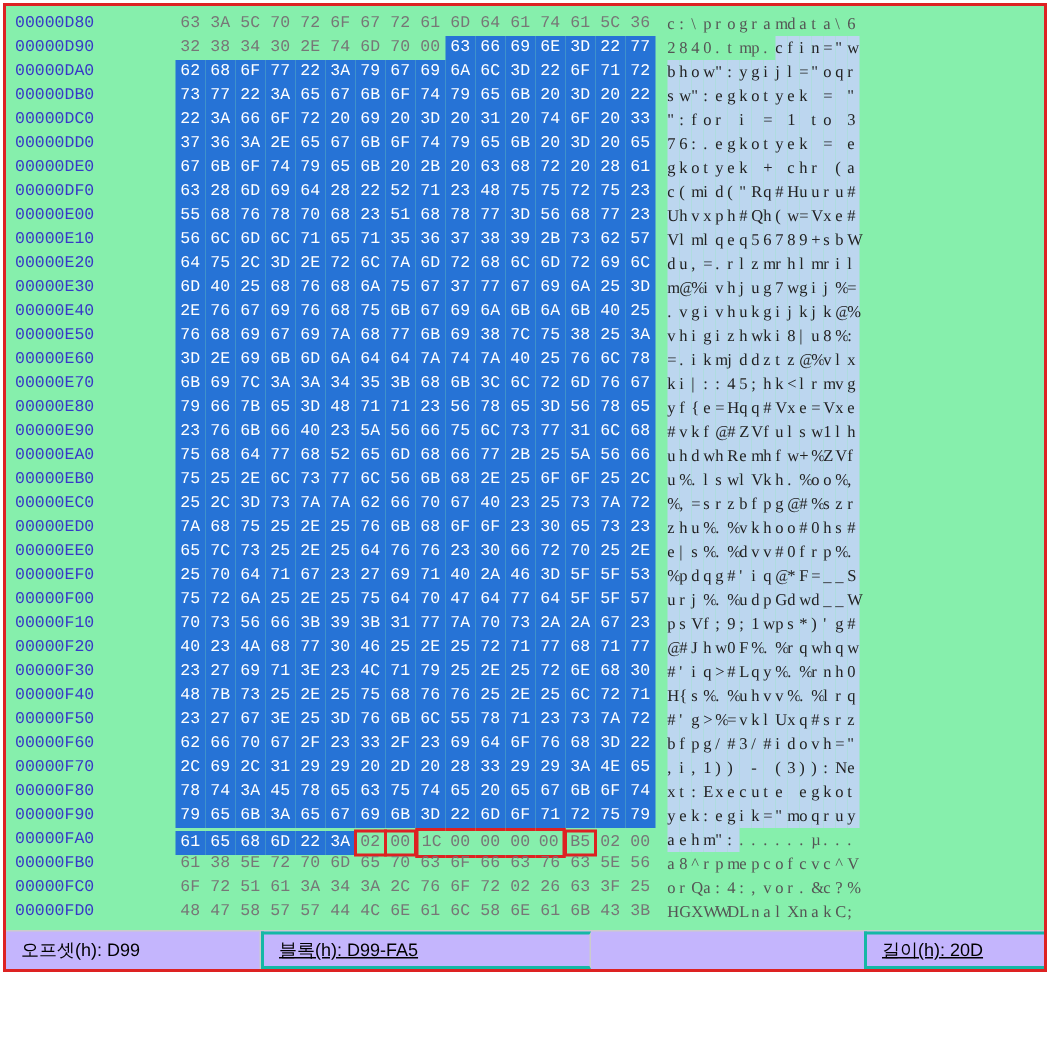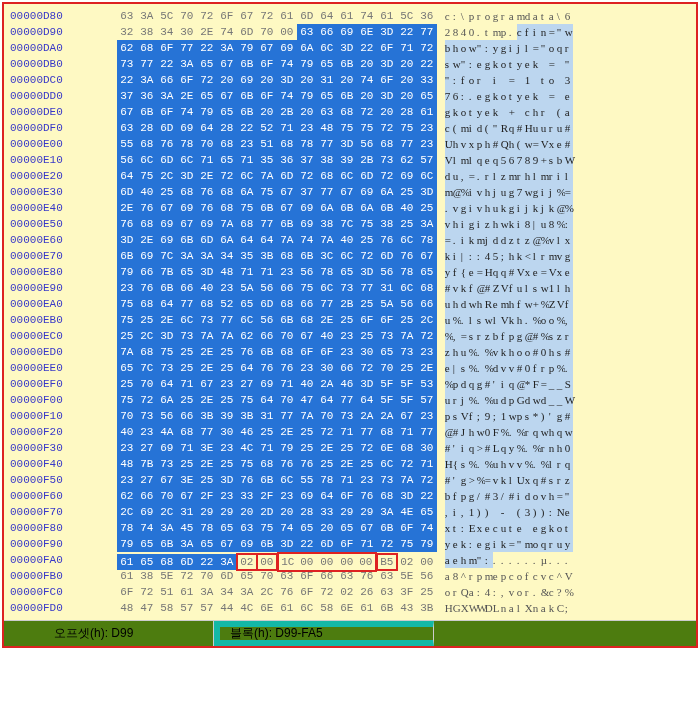--- a/index.html
+++ b/index.html
@@ -11,21 +11,21 @@
     background: #fff;
     width: 700px;
   }
   .outer {
     border: 2px solid #d22;
     width: 696px;
     margin: 2px;
   }
   .viewer {
     display: flex;
-    background: #fef9c3;
+    background: #86efac;
   }
   .offsets {
     padding: 4px 4px 4px 6px;
     color: #3838c8;
     line-height: 16px;
     white-space: pre;
   }
   .hexarea {
     padding: 4px 2px;
     line-height: 16px;
@@ -41,44 +41,45 @@
     white-space: pre;
     font-family: Liberation Serif, serif;
   }
   .asc { display:inline-block; width:8px; color:#555; }
   .asc.sel { background:#bcd6ef; color:#222; }
   .statusbar {
     display:flex;
     font-family: Arial, sans-serif;
     font-size: 12px;
     border-top:1px solid #ccc;
-    background:#4d7c0f;
+    background:#c4b5fd;
     height: 26px;
     align-items:center;
-    padding-left:40px;
   }
   .statusbar .cell {
     padding: 3px 10px;
     border-right:1px solid #ccc;
     height:100%;
     display:flex;
     align-items:center;
   }
   .callout {
-    border:6px solid #14b8a6;
+    border:2px solid #14b8a6;
     position:relative;
+    text-decoration:underline;
   }
 </style>
 </head>
 <body>
 
 <div class="outer">
   <div class="viewer">
     <div class="offsets" id="offsets"><div>00000D80</div><div>00000D90</div><div>00000DA0</div><div>00000DB0</div><div>00000DC0</div><div>00000DD0</div><div>00000DE0</div><div>00000DF0</div><div>00000E00</div><div>00000E10</div><div>00000E20</div><div>00000E30</div><div>00000E40</div><div>00000E50</div><div>00000E60</div><div>00000E70</div><div>00000E80</div><div>00000E90</div><div>00000EA0</div><div>00000EB0</div><div>00000EC0</div><div>00000ED0</div><div>00000EE0</div><div>00000EF0</div><div>00000F00</div><div>00000F10</div><div>00000F20</div><div>00000F30</div><div>00000F40</div><div>00000F50</div><div>00000F60</div><div>00000F70</div><div>00000F80</div><div>00000F90</div><div>00000FA0</div><div>00000FB0</div><div>00000FC0</div><div>00000FD0</div></div>
     <div class="hexarea" id="hexarea"><div class="row"><span class="hexbyte">63</span><span class="hexbyte">3A</span><span class="hexbyte">5C</span><span class="hexbyte">70</span><span class="hexbyte">72</span><span class="hexbyte">6F</span><span class="hexbyte">67</span><span class="hexbyte">72</span><span class="hexbyte">61</span><span class="hexbyte">6D</span><span class="hexbyte">64</span><span class="hexbyte">61</span><span class="hexbyte">74</span><span class="hexbyte">61</span><span class="hexbyte">5C</span><span class="hexbyte">36</span></div><div class="row"><span class="hexbyte">32</span><span class="hexbyte">38</span><span class="hexbyte">34</span><span class="hexbyte">30</span><span class="hexbyte">2E</span><span class="hexbyte">74</span><span class="hexbyte">6D</span><span class="hexbyte">70</span><span class="hexbyte">00</span><span class="hexbyte sel">63</span><span class="hexbyte sel">66</span><span class="hexbyte sel">69</span><span class="hexbyte sel">6E</span><span class="hexbyte sel">3D</span><span class="hexbyte sel">22</span><span class="hexbyte sel">77</span></div><div class="row"><span class="hexbyte sel">62</span><span class="hexbyte sel">68</span><span class="hexbyte sel">6F</span><span class="hexbyte sel">77</span><span class="hexbyte sel">22</span><span class="hexbyte sel">3A</span><span class="hexbyte sel">79</span><span class="hexbyte sel">67</span><span class="hexbyte sel">69</span><span class="hexbyte sel">6A</span><span class="hexbyte sel">6C</span><span class="hexbyte sel">3D</span><span class="hexbyte sel">22</span><span class="hexbyte sel">6F</span><span class="hexbyte sel">71</span><span class="hexbyte sel">72</span></div><div class="row"><span class="hexbyte sel">73</span><span class="hexbyte sel">77</span><span class="hexbyte sel">22</span><span class="hexbyte sel">3A</span><span class="hexbyte sel">65</span><span class="hexbyte sel">67</span><span class="hexbyte sel">6B</span><span class="hexbyte sel">6F</span><span class="hexbyte sel">74</span><span class="hexbyte sel">79</span><span class="hexbyte sel">65</span><span class="hexbyte sel">6B</span><span class="hexbyte sel">20</span><span class="hexbyte sel">3D</span><span class="hexbyte sel">20</span><span class="hexbyte sel">22</span></div><div class="row"><span class="hexbyte sel">22</span><span class="hexbyte sel">3A</span><span class="hexbyte sel">66</span><span class="hexbyte sel">6F</span><span class="hexbyte sel">72</span><span class="hexbyte sel">20</span><span class="hexbyte sel">69</span><span class="hexbyte sel">20</span><span class="hexbyte sel">3D</span><span class="hexbyte sel">20</span><span class="hexbyte sel">31</span><span class="hexbyte sel">20</span><span class="hexbyte sel">74</span><span class="hexbyte sel">6F</span><span class="hexbyte sel">20</span><span class="hexbyte sel">33</span></div><div class="row"><span class="hexbyte sel">37</span><span class="hexbyte sel">36</span><span class="hexbyte sel">3A</span><span class="hexbyte sel">2E</span><span class="hexbyte sel">65</span><span class="hexbyte sel">67</span><span class="hexbyte sel">6B</span><span class="hexbyte sel">6F</span><span class="hexbyte sel">74</span><span class="hexbyte sel">79</span><span class="hexbyte sel">65</span><span class="hexbyte sel">6B</span><span class="hexbyte sel">20</span><span class="hexbyte sel">3D</span><span class="hexbyte sel">20</span><span class="hexbyte sel">65</span></div><div class="row"><span class="hexbyte sel">67</span><span class="hexbyte sel">6B</span><span class="hexbyte sel">6F</span><span class="hexbyte sel">74</span><span class="hexbyte sel">79</span><span class="hexbyte sel">65</span><span class="hexbyte sel">6B</span><span class="hexbyte sel">20</span><span class="hexbyte sel">2B</span><span class="hexbyte sel">20</span><span class="hexbyte sel">63</span><span class="hexbyte sel">68</span><span class="hexbyte sel">72</span><span class="hexbyte sel">20</span><span class="hexbyte sel">28</span><span class="hexbyte sel">61</span></div><div class="row"><span class="hexbyte sel">63</span><span class="hexbyte sel">28</span><span class="hexbyte sel">6D</span><span class="hexbyte sel">69</span><span class="hexbyte sel">64</span><span class="hexbyte sel">28</span><span class="hexbyte sel">22</span><span class="hexbyte sel">52</span><span class="hexbyte sel">71</span><span class="hexbyte sel">23</span><span class="hexbyte sel">48</span><span class="hexbyte sel">75</span><span class="hexbyte sel">75</span><span class="hexbyte sel">72</span><span class="hexbyte sel">75</span><span class="hexbyte sel">23</span></div><div class="row"><span class="hexbyte sel">55</span><span class="hexbyte sel">68</span><span class="hexbyte sel">76</span><span class="hexbyte sel">78</span><span class="hexbyte sel">70</span><span class="hexbyte sel">68</span><span class="hexbyte sel">23</span><span class="hexbyte sel">51</span><span class="hexbyte sel">68</span><span class="hexbyte sel">78</span><span class="hexbyte sel">77</span><span class="hexbyte sel">3D</span><span class="hexbyte sel">56</span><span class="hexbyte sel">68</span><span class="hexbyte sel">77</span><span class="hexbyte sel">23</span></div><div class="row"><span class="hexbyte sel">56</span><span class="hexbyte sel">6C</span><span class="hexbyte sel">6D</span><span class="hexbyte sel">6C</span><span class="hexbyte sel">71</span><span class="hexbyte sel">65</span><span class="hexbyte sel">71</span><span class="hexbyte sel">35</span><span class="hexbyte sel">36</span><span class="hexbyte sel">37</span><span class="hexbyte sel">38</span><span class="hexbyte sel">39</span><span class="hexbyte sel">2B</span><span class="hexbyte sel">73</span><span class="hexbyte sel">62</span><span class="hexbyte sel">57</span></div><div class="row"><span class="hexbyte sel">64</span><span class="hexbyte sel">75</span><span class="hexbyte sel">2C</span><span class="hexbyte sel">3D</span><span class="hexbyte sel">2E</span><span class="hexbyte sel">72</span><span class="hexbyte sel">6C</span><span class="hexbyte sel">7A</span><span class="hexbyte sel">6D</span><span class="hexbyte sel">72</span><span class="hexbyte sel">68</span><span class="hexbyte sel">6C</span><span class="hexbyte sel">6D</span><span class="hexbyte sel">72</span><span class="hexbyte sel">69</span><span class="hexbyte sel">6C</span></div><div class="row"><span class="hexbyte sel">6D</span><span class="hexbyte sel">40</span><span class="hexbyte sel">25</span><span class="hexbyte sel">68</span><span class="hexbyte sel">76</span><span class="hexbyte sel">68</span><span class="hexbyte sel">6A</span><span class="hexbyte sel">75</span><span class="hexbyte sel">67</span><span class="hexbyte sel">37</span><span class="hexbyte sel">77</span><span class="hexbyte sel">67</span><span class="hexbyte sel">69</span><span class="hexbyte sel">6A</span><span class="hexbyte sel">25</span><span class="hexbyte sel">3D</span></div><div class="row"><span class="hexbyte sel">2E</span><span class="hexbyte sel">76</span><span class="hexbyte sel">67</span><span class="hexbyte sel">69</span><span class="hexbyte sel">76</span><span class="hexbyte sel">68</span><span class="hexbyte sel">75</span><span class="hexbyte sel">6B</span><span class="hexbyte sel">67</span><span class="hexbyte sel">69</span><span class="hexbyte sel">6A</span><span class="hexbyte sel">6B</span><span class="hexbyte sel">6A</span><span class="hexbyte sel">6B</span><span class="hexbyte sel">40</span><span class="hexbyte sel">25</span></div><div class="row"><span class="hexbyte sel">76</span><span class="hexbyte sel">68</span><span class="hexbyte sel">69</span><span class="hexbyte sel">67</span><span class="hexbyte sel">69</span><span class="hexbyte sel">7A</span><span class="hexbyte sel">68</span><span class="hexbyte sel">77</span><span class="hexbyte sel">6B</span><span class="hexbyte sel">69</span><span class="hexbyte sel">38</span><span class="hexbyte sel">7C</span><span class="hexbyte sel">75</span><span class="hexbyte sel">38</span><span class="hexbyte sel">25</span><span class="hexbyte sel">3A</span></div><div class="row"><span class="hexbyte sel">3D</span><span class="hexbyte sel">2E</span><span class="hexbyte sel">69</span><span class="hexbyte sel">6B</span><span class="hexbyte sel">6D</span><span class="hexbyte sel">6A</span><span class="hexbyte sel">64</span><span class="hexbyte sel">64</span><span class="hexbyte sel">7A</span><span class="hexbyte sel">74</span><span class="hexbyte sel">7A</span><span class="hexbyte sel">40</span><span class="hexbyte sel">25</span><span class="hexbyte sel">76</span><span class="hexbyte sel">6C</span><span class="hexbyte sel">78</span></div><div class="row"><span class="hexbyte sel">6B</span><span class="hexbyte sel">69</span><span class="hexbyte sel">7C</span><span class="hexbyte sel">3A</span><span class="hexbyte sel">3A</span><span class="hexbyte sel">34</span><span class="hexbyte sel">35</span><span class="hexbyte sel">3B</span><span class="hexbyte sel">68</span><span class="hexbyte sel">6B</span><span class="hexbyte sel">3C</span><span class="hexbyte sel">6C</span><span class="hexbyte sel">72</span><span class="hexbyte sel">6D</span><span class="hexbyte sel">76</span><span class="hexbyte sel">67</span></div><div class="row"><span class="hexbyte sel">79</span><span class="hexbyte sel">66</span><span class="hexbyte sel">7B</span><span class="hexbyte sel">65</span><span class="hexbyte sel">3D</span><span class="hexbyte sel">48</span><span class="hexbyte sel">71</span><span class="hexbyte sel">71</span><span class="hexbyte sel">23</span><span class="hexbyte sel">56</span><span class="hexbyte sel">78</span><span class="hexbyte sel">65</span><span class="hexbyte sel">3D</span><span class="hexbyte sel">56</span><span class="hexbyte sel">78</span><span class="hexbyte sel">65</span></div><div class="row"><span class="hexbyte sel">23</span><span class="hexbyte sel">76</span><span class="hexbyte sel">6B</span><span class="hexbyte sel">66</span><span class="hexbyte sel">40</span><span class="hexbyte sel">23</span><span class="hexbyte sel">5A</span><span class="hexbyte sel">56</span><span class="hexbyte sel">66</span><span class="hexbyte sel">75</span><span class="hexbyte sel">6C</span><span class="hexbyte sel">73</span><span class="hexbyte sel">77</span><span class="hexbyte sel">31</span><span class="hexbyte sel">6C</span><span class="hexbyte sel">68</span></div><div class="row"><span class="hexbyte sel">75</span><span class="hexbyte sel">68</span><span class="hexbyte sel">64</span><span class="hexbyte sel">77</span><span class="hexbyte sel">68</span><span class="hexbyte sel">52</span><span class="hexbyte sel">65</span><span class="hexbyte sel">6D</span><span class="hexbyte sel">68</span><span class="hexbyte sel">66</span><span class="hexbyte sel">77</span><span class="hexbyte sel">2B</span><span class="hexbyte sel">25</span><span class="hexbyte sel">5A</span><span class="hexbyte sel">56</span><span class="hexbyte sel">66</span></div><div class="row"><span class="hexbyte sel">75</span><span class="hexbyte sel">25</span><span class="hexbyte sel">2E</span><span class="hexbyte sel">6C</span><span class="hexbyte sel">73</span><span class="hexbyte sel">77</span><span class="hexbyte sel">6C</span><span class="hexbyte sel">56</span><span class="hexbyte sel">6B</span><span class="hexbyte sel">68</span><span class="hexbyte sel">2E</span><span class="hexbyte sel">25</span><span class="hexbyte sel">6F</span><span class="hexbyte sel">6F</span><span class="hexbyte sel">25</span><span class="hexbyte sel">2C</span></div><div class="row"><span class="hexbyte sel">25</span><span class="hexbyte sel">2C</span><span class="hexbyte sel">3D</span><span class="hexbyte sel">73</span><span class="hexbyte sel">7A</span><span class="hexbyte sel">7A</span><span class="hexbyte sel">62</span><span class="hexbyte sel">66</span><span class="hexbyte sel">70</span><span class="hexbyte sel">67</span><span class="hexbyte sel">40</span><span class="hexbyte sel">23</span><span class="hexbyte sel">25</span><span class="hexbyte sel">73</span><span class="hexbyte sel">7A</span><span class="hexbyte sel">72</span></div><div class="row"><span class="hexbyte sel">7A</span><span class="hexbyte sel">68</span><span class="hexbyte sel">75</span><span class="hexbyte sel">25</span><span class="hexbyte sel">2E</span><span class="hexbyte sel">25</span><span class="hexbyte sel">76</span><span class="hexbyte sel">6B</span><span class="hexbyte sel">68</span><span class="hexbyte sel">6F</span><span class="hexbyte sel">6F</span><span class="hexbyte sel">23</span><span class="hexbyte sel">30</span><span class="hexbyte sel">65</span><span class="hexbyte sel">73</span><span class="hexbyte sel">23</span></div><div class="row"><span class="hexbyte sel">65</span><span class="hexbyte sel">7C</span><span class="hexbyte sel">73</span><span class="hexbyte sel">25</span><span class="hexbyte sel">2E</span><span class="hexbyte sel">25</span><span class="hexbyte sel">64</span><span class="hexbyte sel">76</span><span class="hexbyte sel">76</span><span class="hexbyte sel">23</span><span class="hexbyte sel">30</span><span class="hexbyte sel">66</span><span class="hexbyte sel">72</span><span class="hexbyte sel">70</span><span class="hexbyte sel">25</span><span class="hexbyte sel">2E</span></div><div class="row"><span class="hexbyte sel">25</span><span class="hexbyte sel">70</span><span class="hexbyte sel">64</span><span class="hexbyte sel">71</span><span class="hexbyte sel">67</span><span class="hexbyte sel">23</span><span class="hexbyte sel">27</span><span class="hexbyte sel">69</span><span class="hexbyte sel">71</span><span class="hexbyte sel">40</span><span class="hexbyte sel">2A</span><span class="hexbyte sel">46</span><span class="hexbyte sel">3D</span><span class="hexbyte sel">5F</span><span class="hexbyte sel">5F</span><span class="hexbyte sel">53</span></div><div class="row"><span class="hexbyte sel">75</span><span class="hexbyte sel">72</span><span class="hexbyte sel">6A</span><span class="hexbyte sel">25</span><span class="hexbyte sel">2E</span><span class="hexbyte sel">25</span><span class="hexbyte sel">75</span><span class="hexbyte sel">64</span><span class="hexbyte sel">70</span><span class="hexbyte sel">47</span><span class="hexbyte sel">64</span><span class="hexbyte sel">77</span><span class="hexbyte sel">64</span><span class="hexbyte sel">5F</span><span class="hexbyte sel">5F</span><span class="hexbyte sel">57</span></div><div class="row"><span class="hexbyte sel">70</span><span class="hexbyte sel">73</span><span class="hexbyte sel">56</span><span class="hexbyte sel">66</span><span class="hexbyte sel">3B</span><span class="hexbyte sel">39</span><span class="hexbyte sel">3B</span><span class="hexbyte sel">31</span><span class="hexbyte sel">77</span><span class="hexbyte sel">7A</span><span class="hexbyte sel">70</span><span class="hexbyte sel">73</span><span class="hexbyte sel">2A</span><span class="hexbyte sel">2A</span><span class="hexbyte sel">67</span><span class="hexbyte sel">23</span></div><div class="row"><span class="hexbyte sel">40</span><span class="hexbyte sel">23</span><span class="hexbyte sel">4A</span><span class="hexbyte sel">68</span><span class="hexbyte sel">77</span><span class="hexbyte sel">30</span><span class="hexbyte sel">46</span><span class="hexbyte sel">25</span><span class="hexbyte sel">2E</span><span class="hexbyte sel">25</span><span class="hexbyte sel">72</span><span class="hexbyte sel">71</span><span class="hexbyte sel">77</span><span class="hexbyte sel">68</span><span class="hexbyte sel">71</span><span class="hexbyte sel">77</span></div><div class="row"><span class="hexbyte sel">23</span><span class="hexbyte sel">27</span><span class="hexbyte sel">69</span><span class="hexbyte sel">71</span><span class="hexbyte sel">3E</span><span class="hexbyte sel">23</span><span class="hexbyte sel">4C</span><span class="hexbyte sel">71</span><span class="hexbyte sel">79</span><span class="hexbyte sel">25</span><span class="hexbyte sel">2E</span><span class="hexbyte sel">25</span><span class="hexbyte sel">72</span><span class="hexbyte sel">6E</span><span class="hexbyte sel">68</span><span class="hexbyte sel">30</span></div><div class="row"><span class="hexbyte sel">48</span><span class="hexbyte sel">7B</span><span class="hexbyte sel">73</span><span class="hexbyte sel">25</span><span class="hexbyte sel">2E</span><span class="hexbyte sel">25</span><span class="hexbyte sel">75</span><span class="hexbyte sel">68</span><span class="hexbyte sel">76</span><span class="hexbyte sel">76</span><span class="hexbyte sel">25</span><span class="hexbyte sel">2E</span><span class="hexbyte sel">25</span><span class="hexbyte sel">6C</span><span class="hexbyte sel">72</span><span class="hexbyte sel">71</span></div><div class="row"><span class="hexbyte sel">23</span><span class="hexbyte sel">27</span><span class="hexbyte sel">67</span><span class="hexbyte sel">3E</span><span class="hexbyte sel">25</span><span class="hexbyte sel">3D</span><span class="hexbyte sel">76</span><span class="hexbyte sel">6B</span><span class="hexbyte sel">6C</span><span class="hexbyte sel">55</span><span class="hexbyte sel">78</span><span class="hexbyte sel">71</span><span class="hexbyte sel">23</span><span class="hexbyte sel">73</span><span class="hexbyte sel">7A</span><span class="hexbyte sel">72</span></div><div class="row"><span class="hexbyte sel">62</span><span class="hexbyte sel">66</span><span class="hexbyte sel">70</span><span class="hexbyte sel">67</span><span class="hexbyte sel">2F</span><span class="hexbyte sel">23</span><span class="hexbyte sel">33</span><span class="hexbyte sel">2F</span><span class="hexbyte sel">23</span><span class="hexbyte sel">69</span><span class="hexbyte sel">64</span><span class="hexbyte sel">6F</span><span class="hexbyte sel">76</span><span class="hexbyte sel">68</span><span class="hexbyte sel">3D</span><span class="hexbyte sel">22</span></div><div class="row"><span class="hexbyte sel">2C</span><span class="hexbyte sel">69</span><span class="hexbyte sel">2C</span><span class="hexbyte sel">31</span><span class="hexbyte sel">29</span><span class="hexbyte sel">29</span><span class="hexbyte sel">20</span><span class="hexbyte sel">2D</span><span class="hexbyte sel">20</span><span class="hexbyte sel">28</span><span class="hexbyte sel">33</span><span class="hexbyte sel">29</span><span class="hexbyte sel">29</span><span class="hexbyte sel">3A</span><span class="hexbyte sel">4E</span><span class="hexbyte sel">65</span></div><div class="row"><span class="hexbyte sel">78</span><span class="hexbyte sel">74</span><span class="hexbyte sel">3A</span><span class="hexbyte sel">45</span><span class="hexbyte sel">78</span><span class="hexbyte sel">65</span><span class="hexbyte sel">63</span><span class="hexbyte sel">75</span><span class="hexbyte sel">74</span><span class="hexbyte sel">65</span><span class="hexbyte sel">20</span><span class="hexbyte sel">65</span><span class="hexbyte sel">67</span><span class="hexbyte sel">6B</span><span class="hexbyte sel">6F</span><span class="hexbyte sel">74</span></div><div class="row"><span class="hexbyte sel">79</span><span class="hexbyte sel">65</span><span class="hexbyte sel">6B</span><span class="hexbyte sel">3A</span><span class="hexbyte sel">65</span><span class="hexbyte sel">67</span><span class="hexbyte sel">69</span><span class="hexbyte sel">6B</span><span class="hexbyte sel">3D</span><span class="hexbyte sel">22</span><span class="hexbyte sel">6D</span><span class="hexbyte sel">6F</span><span class="hexbyte sel">71</span><span class="hexbyte sel">72</span><span class="hexbyte sel">75</span><span class="hexbyte sel">79</span></div><div class="row"><span class="hexbyte sel">61</span><span class="hexbyte sel">65</span><span class="hexbyte sel">68</span><span class="hexbyte sel">6D</span><span class="hexbyte sel">22</span><span class="hexbyte sel">3A</span><span class="hexbyte" style="outline: rgb(221, 34, 34) solid 2px; outline-offset: -1px;">02</span><span class="hexbyte" style="outline: rgb(221, 34, 34) solid 2px; outline-offset: -1px;">00</span><span class="hexbyte" style="border-top: 2px solid rgb(221, 34, 34); border-bottom: 2px solid rgb(221, 34, 34); border-left: 2px solid rgb(221, 34, 34);">1C</span><span class="hexbyte" style="border-top: 2px solid rgb(221, 34, 34); border-bottom: 2px solid rgb(221, 34, 34);">00</span><span class="hexbyte" style="border-top: 2px solid rgb(221, 34, 34); border-bottom: 2px solid rgb(221, 34, 34);">00</span><span class="hexbyte" style="border-top: 2px solid rgb(221, 34, 34); border-bottom: 2px solid rgb(221, 34, 34);">00</span><span class="hexbyte" style="border-top: 2px solid rgb(221, 34, 34); border-bottom: 2px solid rgb(221, 34, 34); border-right: 2px solid rgb(221, 34, 34);">00</span><span class="hexbyte" style="outline: rgb(221, 34, 34) solid 2px; outline-offset: -1px;">B5</span><span class="hexbyte">02</span><span class="hexbyte">00</span></div><div class="row"><span class="hexbyte">61</span><span class="hexbyte">38</span><span class="hexbyte">5E</span><span class="hexbyte">72</span><span class="hexbyte">70</span><span class="hexbyte">6D</span><span class="hexbyte">65</span><span class="hexbyte">70</span><span class="hexbyte">63</span><span class="hexbyte">6F</span><span class="hexbyte">66</span><span class="hexbyte">63</span><span class="hexbyte">76</span><span class="hexbyte">63</span><span class="hexbyte">5E</span><span class="hexbyte">56</span></div><div class="row"><span class="hexbyte">6F</span><span class="hexbyte">72</span><span class="hexbyte">51</span><span class="hexbyte">61</span><span class="hexbyte">3A</span><span class="hexbyte">34</span><span class="hexbyte">3A</span><span class="hexbyte">2C</span><span class="hexbyte">76</span><span class="hexbyte">6F</span><span class="hexbyte">72</span><span class="hexbyte">02</span><span class="hexbyte">26</span><span class="hexbyte">63</span><span class="hexbyte">3F</span><span class="hexbyte">25</span></div><div class="row"><span class="hexbyte">48</span><span class="hexbyte">47</span><span class="hexbyte">58</span><span class="hexbyte">57</span><span class="hexbyte">57</span><span class="hexbyte">44</span><span class="hexbyte">4C</span><span class="hexbyte">6E</span><span class="hexbyte">61</span><span class="hexbyte">6C</span><span class="hexbyte">58</span><span class="hexbyte">6E</span><span class="hexbyte">61</span><span class="hexbyte">6B</span><span class="hexbyte">43</span><span class="hexbyte">3B</span></div></div>
     <div class="ascii" id="ascii"><div><span class="asc">c</span><span class="asc">:</span><span class="asc">\</span><span class="asc">p</span><span class="asc">r</span><span class="asc">o</span><span class="asc">g</span><span class="asc">r</span><span class="asc">a</span><span class="asc">m</span><span class="asc">d</span><span class="asc">a</span><span class="asc">t</span><span class="asc">a</span><span class="asc">\</span><span class="asc">6</span></div><div><span class="asc">2</span><span class="asc">8</span><span class="asc">4</span><span class="asc">0</span><span class="asc">.</span><span class="asc">t</span><span class="asc">m</span><span class="asc">p</span><span class="asc">.</span><span class="asc sel">c</span><span class="asc sel">f</span><span class="asc sel">i</span><span class="asc sel">n</span><span class="asc sel">=</span><span class="asc sel">"</span><span class="asc sel">w</span></div><div><span class="asc sel">b</span><span class="asc sel">h</span><span class="asc sel">o</span><span class="asc sel">w</span><span class="asc sel">"</span><span class="asc sel">:</span><span class="asc sel">y</span><span class="asc sel">g</span><span class="asc sel">i</span><span class="asc sel">j</span><span class="asc sel">l</span><span class="asc sel">=</span><span class="asc sel">"</span><span class="asc sel">o</span><span class="asc sel">q</span><span class="asc sel">r</span></div><div><span class="asc sel">s</span><span class="asc sel">w</span><span class="asc sel">"</span><span class="asc sel">:</span><span class="asc sel">e</span><span class="asc sel">g</span><span class="asc sel">k</span><span class="asc sel">o</span><span class="asc sel">t</span><span class="asc sel">y</span><span class="asc sel">e</span><span class="asc sel">k</span><span class="asc sel"> </span><span class="asc sel">=</span><span class="asc sel"> </span><span class="asc sel">"</span></div><div><span class="asc sel">"</span><span class="asc sel">:</span><span class="asc sel">f</span><span class="asc sel">o</span><span class="asc sel">r</span><span class="asc sel"> </span><span class="asc sel">i</span><span class="asc sel"> </span><span class="asc sel">=</span><span class="asc sel"> </span><span class="asc sel">1</span><span class="asc sel"> </span><span class="asc sel">t</span><span class="asc sel">o</span><span class="asc sel"> </span><span class="asc sel">3</span></div><div><span class="asc sel">7</span><span class="asc sel">6</span><span class="asc sel">:</span><span class="asc sel">.</span><span class="asc sel">e</span><span class="asc sel">g</span><span class="asc sel">k</span><span class="asc sel">o</span><span class="asc sel">t</span><span class="asc sel">y</span><span class="asc sel">e</span><span class="asc sel">k</span><span class="asc sel"> </span><span class="asc sel">=</span><span class="asc sel"> </span><span class="asc sel">e</span></div><div><span class="asc sel">g</span><span class="asc sel">k</span><span class="asc sel">o</span><span class="asc sel">t</span><span class="asc sel">y</span><span class="asc sel">e</span><span class="asc sel">k</span><span class="asc sel"> </span><span class="asc sel">+</span><span class="asc sel"> </span><span class="asc sel">c</span><span class="asc sel">h</span><span class="asc sel">r</span><span class="asc sel"> </span><span class="asc sel">(</span><span class="asc sel">a</span></div><div><span class="asc sel">c</span><span class="asc sel">(</span><span class="asc sel">m</span><span class="asc sel">i</span><span class="asc sel">d</span><span class="asc sel">(</span><span class="asc sel">"</span><span class="asc sel">R</span><span class="asc sel">q</span><span class="asc sel">#</span><span class="asc sel">H</span><span class="asc sel">u</span><span class="asc sel">u</span><span class="asc sel">r</span><span class="asc sel">u</span><span class="asc sel">#</span></div><div><span class="asc sel">U</span><span class="asc sel">h</span><span class="asc sel">v</span><span class="asc sel">x</span><span class="asc sel">p</span><span class="asc sel">h</span><span class="asc sel">#</span><span class="asc sel">Q</span><span class="asc sel">h</span><span class="asc sel">(</span><span class="asc sel">w</span><span class="asc sel">=</span><span class="asc sel">V</span><span class="asc sel">x</span><span class="asc sel">e</span><span class="asc sel">#</span></div><div><span class="asc sel">V</span><span class="asc sel">l</span><span class="asc sel">m</span><span class="asc sel">l</span><span class="asc sel">q</span><span class="asc sel">e</span><span class="asc sel">q</span><span class="asc sel">5</span><span class="asc sel">6</span><span class="asc sel">7</span><span class="asc sel">8</span><span class="asc sel">9</span><span class="asc sel">+</span><span class="asc sel">s</span><span class="asc sel">b</span><span class="asc sel">W</span></div><div><span class="asc sel">d</span><span class="asc sel">u</span><span class="asc sel">,</span><span class="asc sel">=</span><span class="asc sel">.</span><span class="asc sel">r</span><span class="asc sel">l</span><span class="asc sel">z</span><span class="asc sel">m</span><span class="asc sel">r</span><span class="asc sel">h</span><span class="asc sel">l</span><span class="asc sel">m</span><span class="asc sel">r</span><span class="asc sel">i</span><span class="asc sel">l</span></div><div><span class="asc sel">m</span><span class="asc sel">@</span><span class="asc sel">%</span><span class="asc sel">i</span><span class="asc sel">v</span><span class="asc sel">h</span><span class="asc sel">j</span><span class="asc sel">u</span><span class="asc sel">g</span><span class="asc sel">7</span><span class="asc sel">w</span><span class="asc sel">g</span><span class="asc sel">i</span><span class="asc sel">j</span><span class="asc sel">%</span><span class="asc sel">=</span></div><div><span class="asc sel">.</span><span class="asc sel">v</span><span class="asc sel">g</span><span class="asc sel">i</span><span class="asc sel">v</span><span class="asc sel">h</span><span class="asc sel">u</span><span class="asc sel">k</span><span class="asc sel">g</span><span class="asc sel">i</span><span class="asc sel">j</span><span class="asc sel">k</span><span class="asc sel">j</span><span class="asc sel">k</span><span class="asc sel">@</span><span class="asc sel">%</span></div><div><span class="asc sel">v</span><span class="asc sel">h</span><span class="asc sel">i</span><span class="asc sel">g</span><span class="asc sel">i</span><span class="asc sel">z</span><span class="asc sel">h</span><span class="asc sel">w</span><span class="asc sel">k</span><span class="asc sel">i</span><span class="asc sel">8</span><span class="asc sel">|</span><span class="asc sel">u</span><span class="asc sel">8</span><span class="asc sel">%</span><span class="asc sel">:</span></div><div><span class="asc sel">=</span><span class="asc sel">.</span><span class="asc sel">i</span><span class="asc sel">k</span><span class="asc sel">m</span><span class="asc sel">j</span><span class="asc sel">d</span><span class="asc sel">d</span><span class="asc sel">z</span><span class="asc sel">t</span><span class="asc sel">z</span><span class="asc sel">@</span><span class="asc sel">%</span><span class="asc sel">v</span><span class="asc sel">l</span><span class="asc sel">x</span></div><div><span class="asc sel">k</span><span class="asc sel">i</span><span class="asc sel">|</span><span class="asc sel">:</span><span class="asc sel">:</span><span class="asc sel">4</span><span class="asc sel">5</span><span class="asc sel">;</span><span class="asc sel">h</span><span class="asc sel">k</span><span class="asc sel">&lt;</span><span class="asc sel">l</span><span class="asc sel">r</span><span class="asc sel">m</span><span class="asc sel">v</span><span class="asc sel">g</span></div><div><span class="asc sel">y</span><span class="asc sel">f</span><span class="asc sel">{</span><span class="asc sel">e</span><span class="asc sel">=</span><span class="asc sel">H</span><span class="asc sel">q</span><span class="asc sel">q</span><span class="asc sel">#</span><span class="asc sel">V</span><span class="asc sel">x</span><span class="asc sel">e</span><span class="asc sel">=</span><span class="asc sel">V</span><span class="asc sel">x</span><span class="asc sel">e</span></div><div><span class="asc sel">#</span><span class="asc sel">v</span><span class="asc sel">k</span><span class="asc sel">f</span><span class="asc sel">@</span><span class="asc sel">#</span><span class="asc sel">Z</span><span class="asc sel">V</span><span class="asc sel">f</span><span class="asc sel">u</span><span class="asc sel">l</span><span class="asc sel">s</span><span class="asc sel">w</span><span class="asc sel">1</span><span class="asc sel">l</span><span class="asc sel">h</span></div><div><span class="asc sel">u</span><span class="asc sel">h</span><span class="asc sel">d</span><span class="asc sel">w</span><span class="asc sel">h</span><span class="asc sel">R</span><span class="asc sel">e</span><span class="asc sel">m</span><span class="asc sel">h</span><span class="asc sel">f</span><span class="asc sel">w</span><span class="asc sel">+</span><span class="asc sel">%</span><span class="asc sel">Z</span><span class="asc sel">V</span><span class="asc sel">f</span></div><div><span class="asc sel">u</span><span class="asc sel">%</span><span class="asc sel">.</span><span class="asc sel">l</span><span class="asc sel">s</span><span class="asc sel">w</span><span class="asc sel">l</span><span class="asc sel">V</span><span class="asc sel">k</span><span class="asc sel">h</span><span class="asc sel">.</span><span class="asc sel">%</span><span class="asc sel">o</span><span class="asc sel">o</span><span class="asc sel">%</span><span class="asc sel">,</span></div><div><span class="asc sel">%</span><span class="asc sel">,</span><span class="asc sel">=</span><span class="asc sel">s</span><span class="asc sel">r</span><span class="asc sel">z</span><span class="asc sel">b</span><span class="asc sel">f</span><span class="asc sel">p</span><span class="asc sel">g</span><span class="asc sel">@</span><span class="asc sel">#</span><span class="asc sel">%</span><span class="asc sel">s</span><span class="asc sel">z</span><span class="asc sel">r</span></div><div><span class="asc sel">z</span><span class="asc sel">h</span><span class="asc sel">u</span><span class="asc sel">%</span><span class="asc sel">.</span><span class="asc sel">%</span><span class="asc sel">v</span><span class="asc sel">k</span><span class="asc sel">h</span><span class="asc sel">o</span><span class="asc sel">o</span><span class="asc sel">#</span><span class="asc sel">0</span><span class="asc sel">h</span><span class="asc sel">s</span><span class="asc sel">#</span></div><div><span class="asc sel">e</span><span class="asc sel">|</span><span class="asc sel">s</span><span class="asc sel">%</span><span class="asc sel">.</span><span class="asc sel">%</span><span class="asc sel">d</span><span class="asc sel">v</span><span class="asc sel">v</span><span class="asc sel">#</span><span class="asc sel">0</span><span class="asc sel">f</span><span class="asc sel">r</span><span class="asc sel">p</span><span class="asc sel">%</span><span class="asc sel">.</span></div><div><span class="asc sel">%</span><span class="asc sel">p</span><span class="asc sel">d</span><span class="asc sel">q</span><span class="asc sel">g</span><span class="asc sel">#</span><span class="asc sel">'</span><span class="asc sel">i</span><span class="asc sel">q</span><span class="asc sel">@</span><span class="asc sel">*</span><span class="asc sel">F</span><span class="asc sel">=</span><span class="asc sel">_</span><span class="asc sel">_</span><span class="asc sel">S</span></div><div><span class="asc sel">u</span><span class="asc sel">r</span><span class="asc sel">j</span><span class="asc sel">%</span><span class="asc sel">.</span><span class="asc sel">%</span><span class="asc sel">u</span><span class="asc sel">d</span><span class="asc sel">p</span><span class="asc sel">G</span><span class="asc sel">d</span><span class="asc sel">w</span><span class="asc sel">d</span><span class="asc sel">_</span><span class="asc sel">_</span><span class="asc sel">W</span></div><div><span class="asc sel">p</span><span class="asc sel">s</span><span class="asc sel">V</span><span class="asc sel">f</span><span class="asc sel">;</span><span class="asc sel">9</span><span class="asc sel">;</span><span class="asc sel">1</span><span class="asc sel">w</span><span class="asc sel">p</span><span class="asc sel">s</span><span class="asc sel">*</span><span class="asc sel">)</span><span class="asc sel">'</span><span class="asc sel">g</span><span class="asc sel">#</span></div><div><span class="asc sel">@</span><span class="asc sel">#</span><span class="asc sel">J</span><span class="asc sel">h</span><span class="asc sel">w</span><span class="asc sel">0</span><span class="asc sel">F</span><span class="asc sel">%</span><span class="asc sel">.</span><span class="asc sel">%</span><span class="asc sel">r</span><span class="asc sel">q</span><span class="asc sel">w</span><span class="asc sel">h</span><span class="asc sel">q</span><span class="asc sel">w</span></div><div><span class="asc sel">#</span><span class="asc sel">'</span><span class="asc sel">i</span><span class="asc sel">q</span><span class="asc sel">&gt;</span><span class="asc sel">#</span><span class="asc sel">L</span><span class="asc sel">q</span><span class="asc sel">y</span><span class="asc sel">%</span><span class="asc sel">.</span><span class="asc sel">%</span><span class="asc sel">r</span><span class="asc sel">n</span><span class="asc sel">h</span><span class="asc sel">0</span></div><div><span class="asc sel">H</span><span class="asc sel">{</span><span class="asc sel">s</span><span class="asc sel">%</span><span class="asc sel">.</span><span class="asc sel">%</span><span class="asc sel">u</span><span class="asc sel">h</span><span class="asc sel">v</span><span class="asc sel">v</span><span class="asc sel">%</span><span class="asc sel">.</span><span class="asc sel">%</span><span class="asc sel">l</span><span class="asc sel">r</span><span class="asc sel">q</span></div><div><span class="asc sel">#</span><span class="asc sel">'</span><span class="asc sel">g</span><span class="asc sel">&gt;</span><span class="asc sel">%</span><span class="asc sel">=</span><span class="asc sel">v</span><span class="asc sel">k</span><span class="asc sel">l</span><span class="asc sel">U</span><span class="asc sel">x</span><span class="asc sel">q</span><span class="asc sel">#</span><span class="asc sel">s</span><span class="asc sel">r</span><span class="asc sel">z</span></div><div><span class="asc sel">b</span><span class="asc sel">f</span><span class="asc sel">p</span><span class="asc sel">g</span><span class="asc sel">/</span><span class="asc sel">#</span><span class="asc sel">3</span><span class="asc sel">/</span><span class="asc sel">#</span><span class="asc sel">i</span><span class="asc sel">d</span><span class="asc sel">o</span><span class="asc sel">v</span><span class="asc sel">h</span><span class="asc sel">=</span><span class="asc sel">"</span></div><div><span class="asc sel">,</span><span class="asc sel">i</span><span class="asc sel">,</span><span class="asc sel">1</span><span class="asc sel">)</span><span class="asc sel">)</span><span class="asc sel"> </span><span class="asc sel">-</span><span class="asc sel"> </span><span class="asc sel">(</span><span class="asc sel">3</span><span class="asc sel">)</span><span class="asc sel">)</span><span class="asc sel">:</span><span class="asc sel">N</span><span class="asc sel">e</span></div><div><span class="asc sel">x</span><span class="asc sel">t</span><span class="asc sel">:</span><span class="asc sel">E</span><span class="asc sel">x</span><span class="asc sel">e</span><span class="asc sel">c</span><span class="asc sel">u</span><span class="asc sel">t</span><span class="asc sel">e</span><span class="asc sel"> </span><span class="asc sel">e</span><span class="asc sel">g</span><span class="asc sel">k</span><span class="asc sel">o</span><span class="asc sel">t</span></div><div><span class="asc sel">y</span><span class="asc sel">e</span><span class="asc sel">k</span><span class="asc sel">:</span><span class="asc sel">e</span><span class="asc sel">g</span><span class="asc sel">i</span><span class="asc sel">k</span><span class="asc sel">=</span><span class="asc sel">"</span><span class="asc sel">m</span><span class="asc sel">o</span><span class="asc sel">q</span><span class="asc sel">r</span><span class="asc sel">u</span><span class="asc sel">y</span></div><div><span class="asc sel">a</span><span class="asc sel">e</span><span class="asc sel">h</span><span class="asc sel">m</span><span class="asc sel">"</span><span class="asc sel">:</span><span class="asc">.</span><span class="asc">.</span><span class="asc">.</span><span class="asc">.</span><span class="asc">.</span><span class="asc">.</span><span class="asc">µ</span><span class="asc">.</span><span class="asc">.</span><span class="asc">.</span></div><div><span class="asc">a</span><span class="asc">8</span><span class="asc">^</span><span class="asc">r</span><span class="asc">p</span><span class="asc">m</span><span class="asc">e</span><span class="asc">p</span><span class="asc">c</span><span class="asc">o</span><span class="asc">f</span><span class="asc">c</span><span class="asc">v</span><span class="asc">c</span><span class="asc">^</span><span class="asc">V</span></div><div><span class="asc">o</span><span class="asc">r</span><span class="asc">Q</span><span class="asc">a</span><span class="asc">:</span><span class="asc">4</span><span class="asc">:</span><span class="asc">,</span><span class="asc">v</span><span class="asc">o</span><span class="asc">r</span><span class="asc">.</span><span class="asc">&amp;</span><span class="asc">c</span><span class="asc">?</span><span class="asc">%</span></div><div><span class="asc">H</span><span class="asc">G</span><span class="asc">X</span><span class="asc">W</span><span class="asc">W</span><span class="asc">D</span><span class="asc">L</span><span class="asc">n</span><span class="asc">a</span><span class="asc">l</span><span class="asc">X</span><span class="asc">n</span><span class="asc">a</span><span class="asc">k</span><span class="asc">C</span><span class="asc">;</span></div></div>
   </div>
   <div class="statusbar">
     <div class="cell" style="width:170px">오프셋(h): D99</div>
     <div class="cell callout" style="width:220px">블록(h): D99-FA5</div>
     <div class="cell" style="flex:1;border-right:none"></div>
+    <div class="cell callout" style="width:120px;border-right:none">길이(h): 20D</div>
   </div>
 </div>
 
 </body></html>

